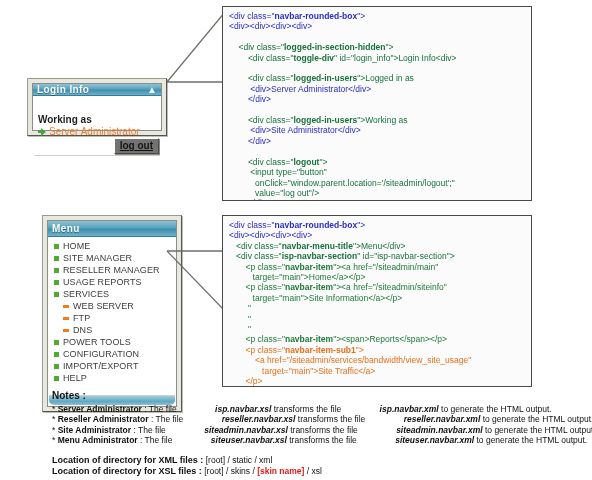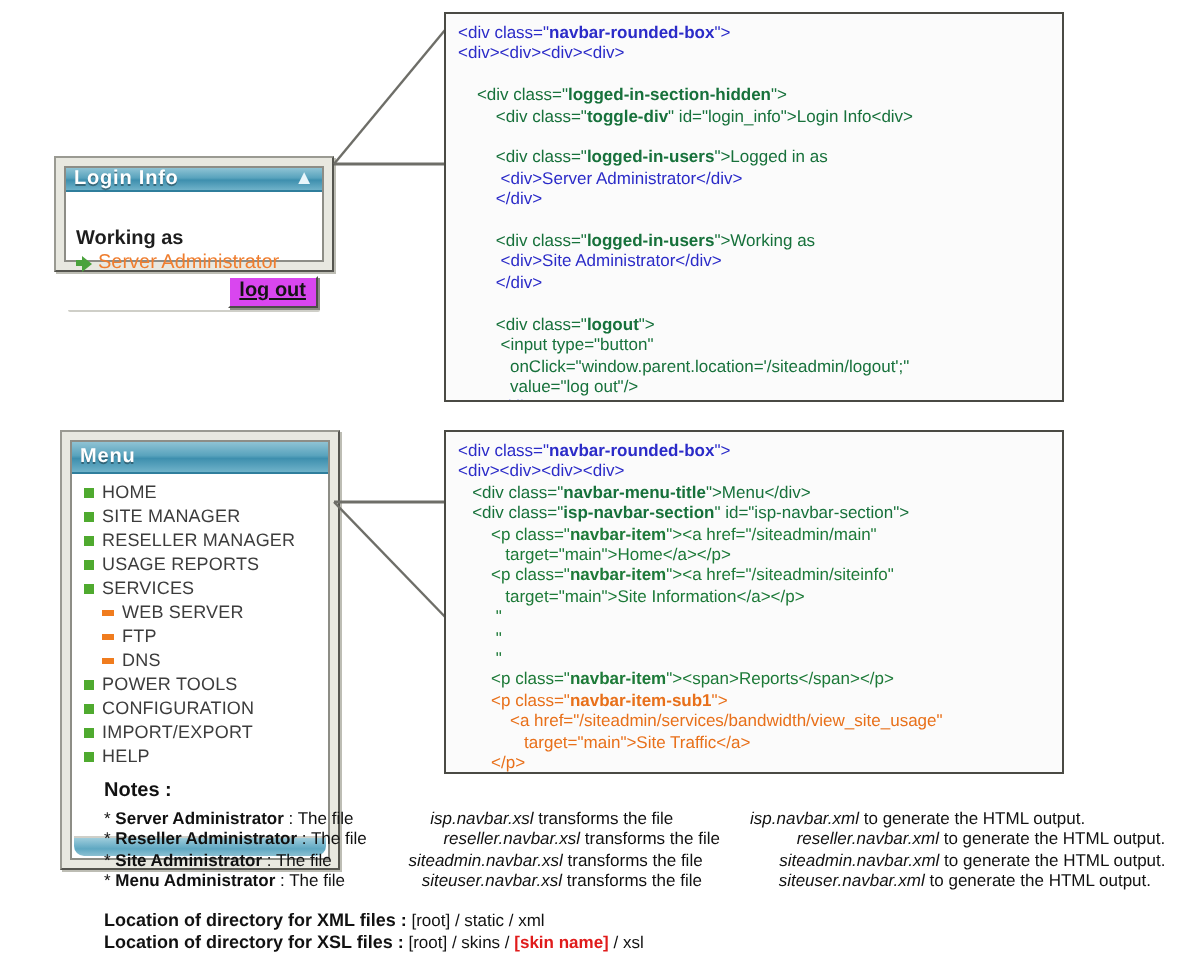--- a/index.html
+++ b/index.html
@@ -115,32 +115,32 @@
   .logout-row {
     position: absolute;
     right: 2px;
     bottom: 1px;
   }
   .logout-btn {
     font-family: "Liberation Sans", sans-serif;
     font-size: 10px;
     font-weight: bold;
     color: #141414;
-    background: #d946ef;
+    background: #737373;
     border: 1px solid #ffffff;
     border-right-color: #4d4d48;
     border-bottom-color: #4d4d48;
     padding: 1px 5px 2px 5px;
     box-shadow: 1px 1px 0 #8a8a82;
     cursor: pointer;
     text-decoration: underline;
   }
 
   
-  #menu-panel { left: 30px; top: 183px; width: 140px; height: 220px; }
+  #menu-panel { left: 42px; top: 183px; width: 140px; height: 197px; }
   #menu-panel .panel-body { padding: 3px 4px 2px 6px; }
   .menu-list { list-style: none; margin: 0; padding: 0; }
   .menu-list li {
     display: flex;
     align-items: center;
     gap: 4px;
     height: 12px;
     font-size: 9px;
     letter-spacing: .1px;
     color: #3c3c3c;
@@ -190,21 +190,21 @@
     left: 52px;
     top: 391px;
     width: 536px;
     font-size: 8.5px;
     line-height: 10.6px;
     color: #111;
   }
   .notes-title { font-weight: bold; font-size: 10px; margin-bottom: 2px; }
   .note-line { white-space: nowrap; }
   .note-line .role { font-weight: bold; }
-  .note-line .fname { font-weight: normal; font-style: italic; padding-left: 36px; }
+  .note-line .fname { font-weight: bold; font-style: italic; padding-left: 36px; }
   .loc-block { margin-top: 9px; }
   .loc-line { white-space: nowrap; }
   .loc-line .loc-label { font-weight: bold; font-size: 9px; }
   .skin { color: #e01b1b; font-weight: bold; }
 </style>
 </head>
 <body>
 
 <div class="panel" id="login-panel">
   <div class="panel-inner">

